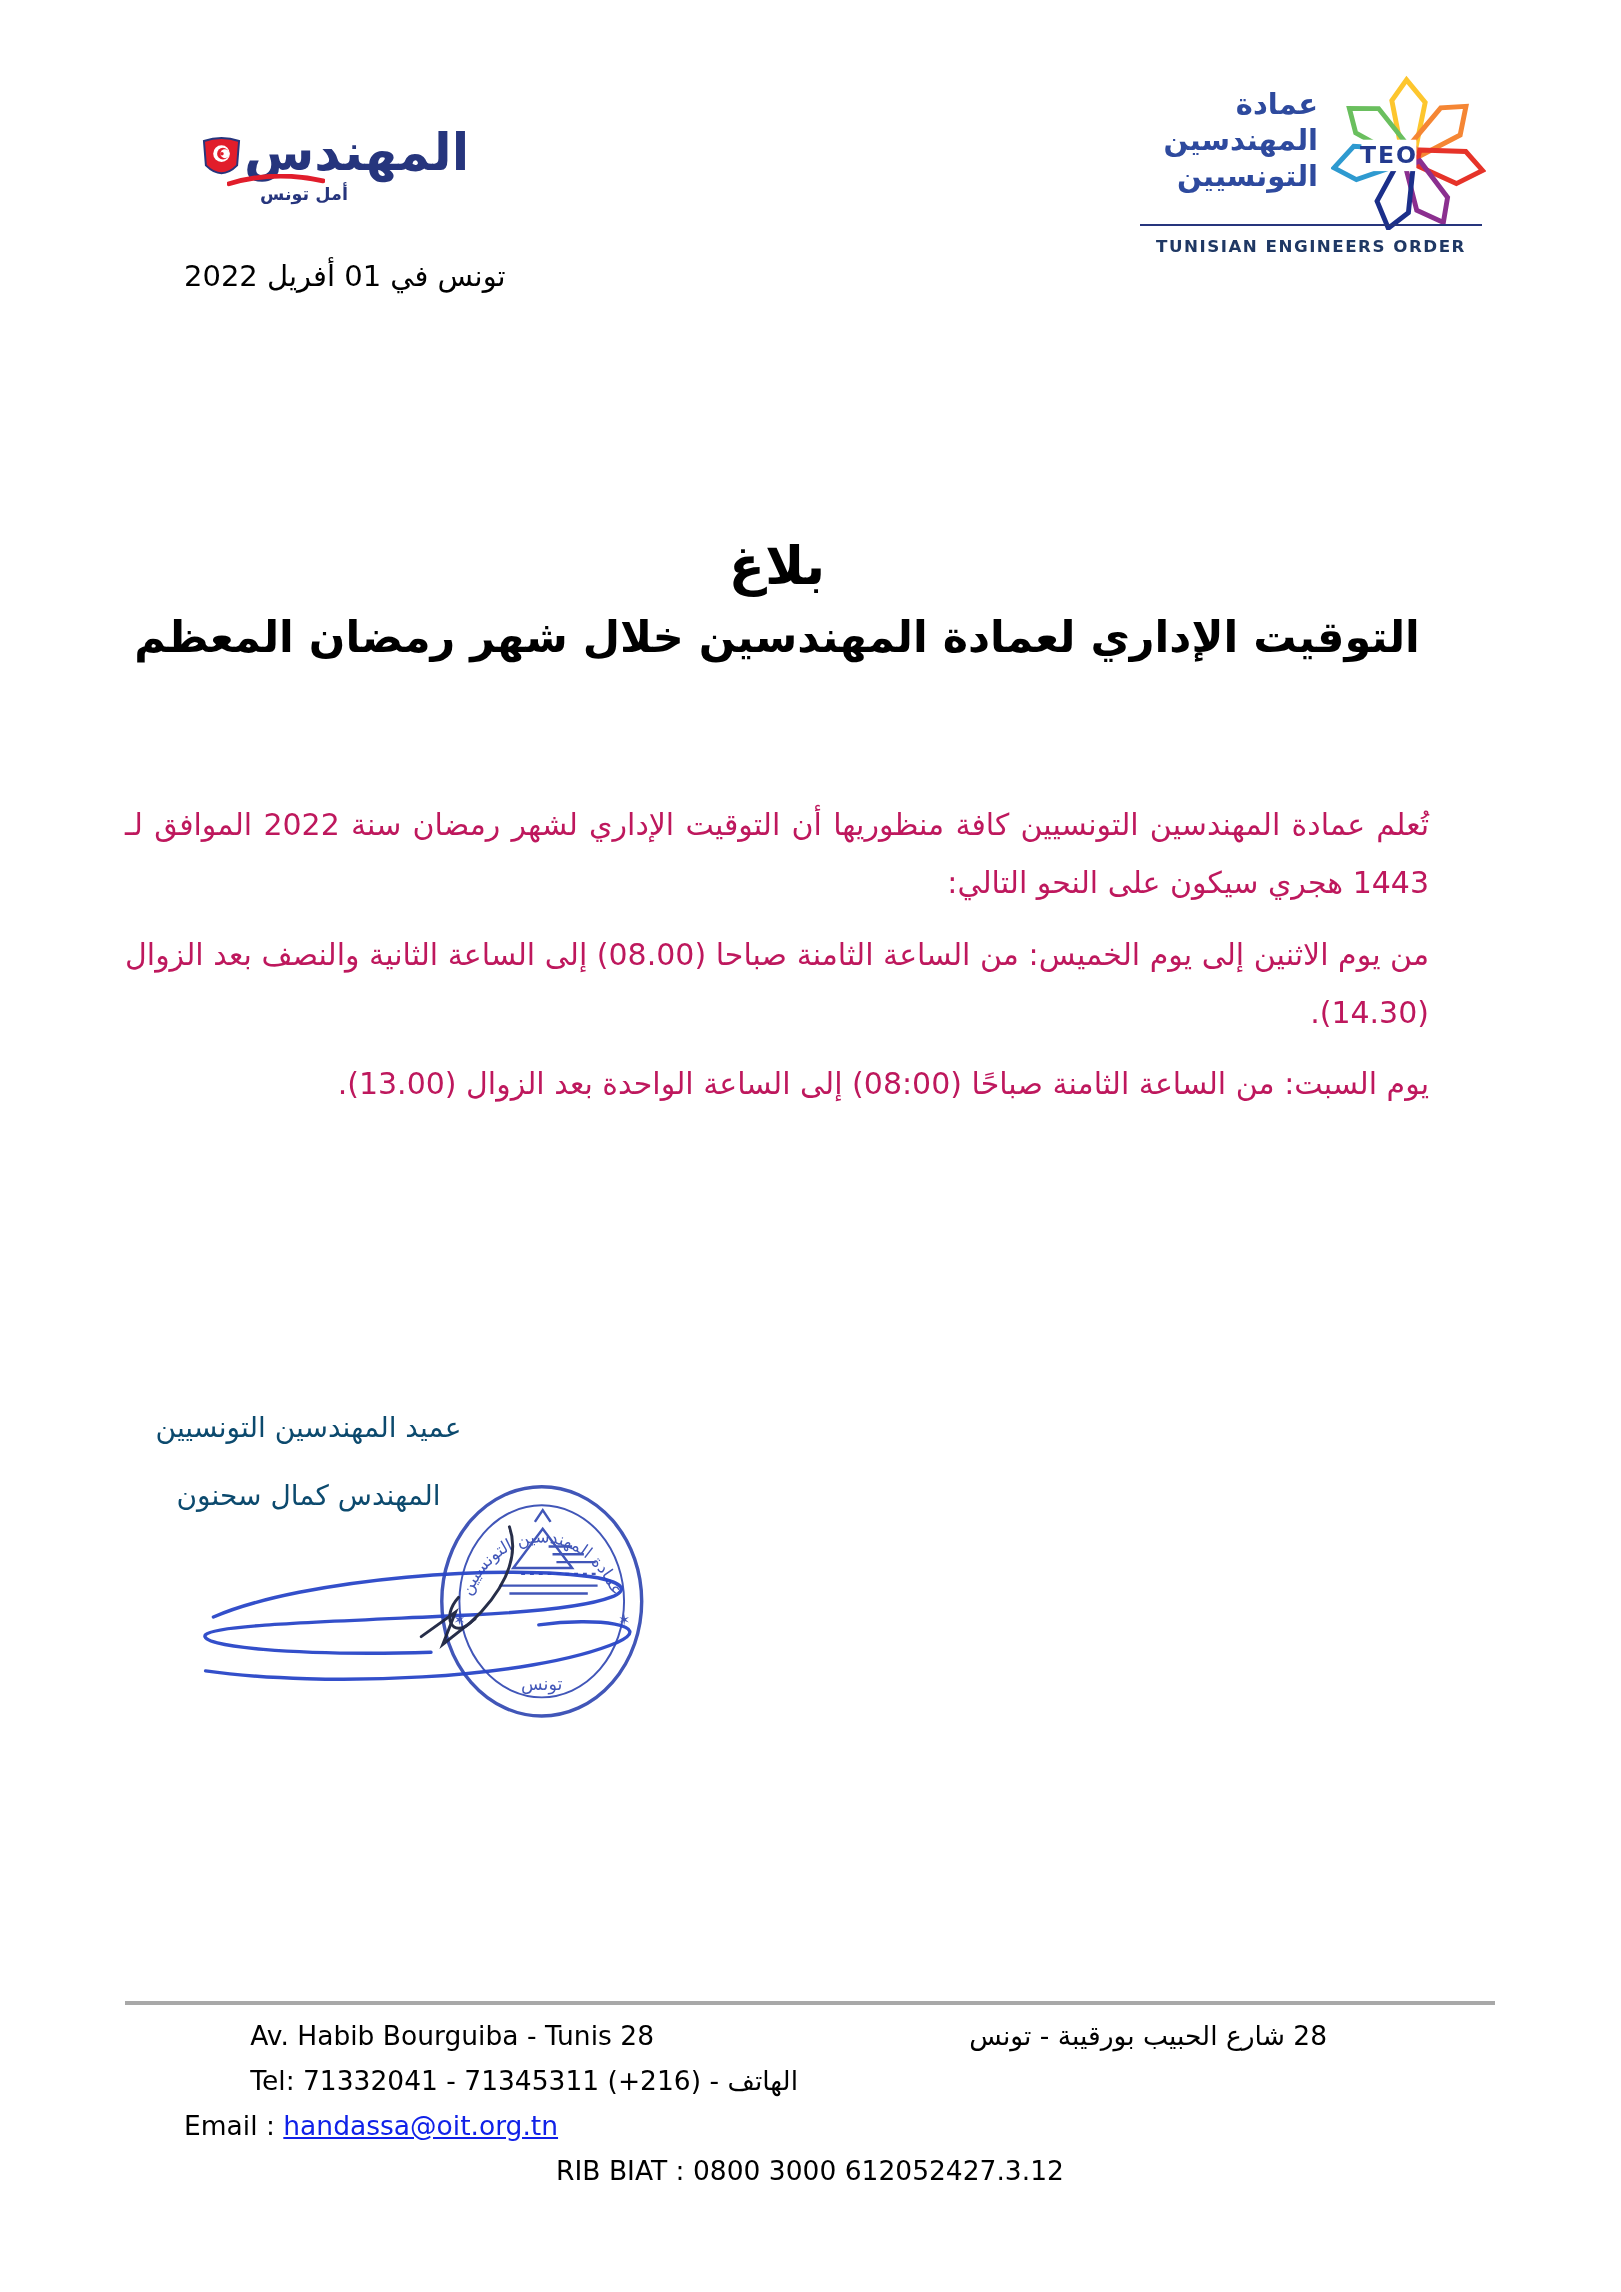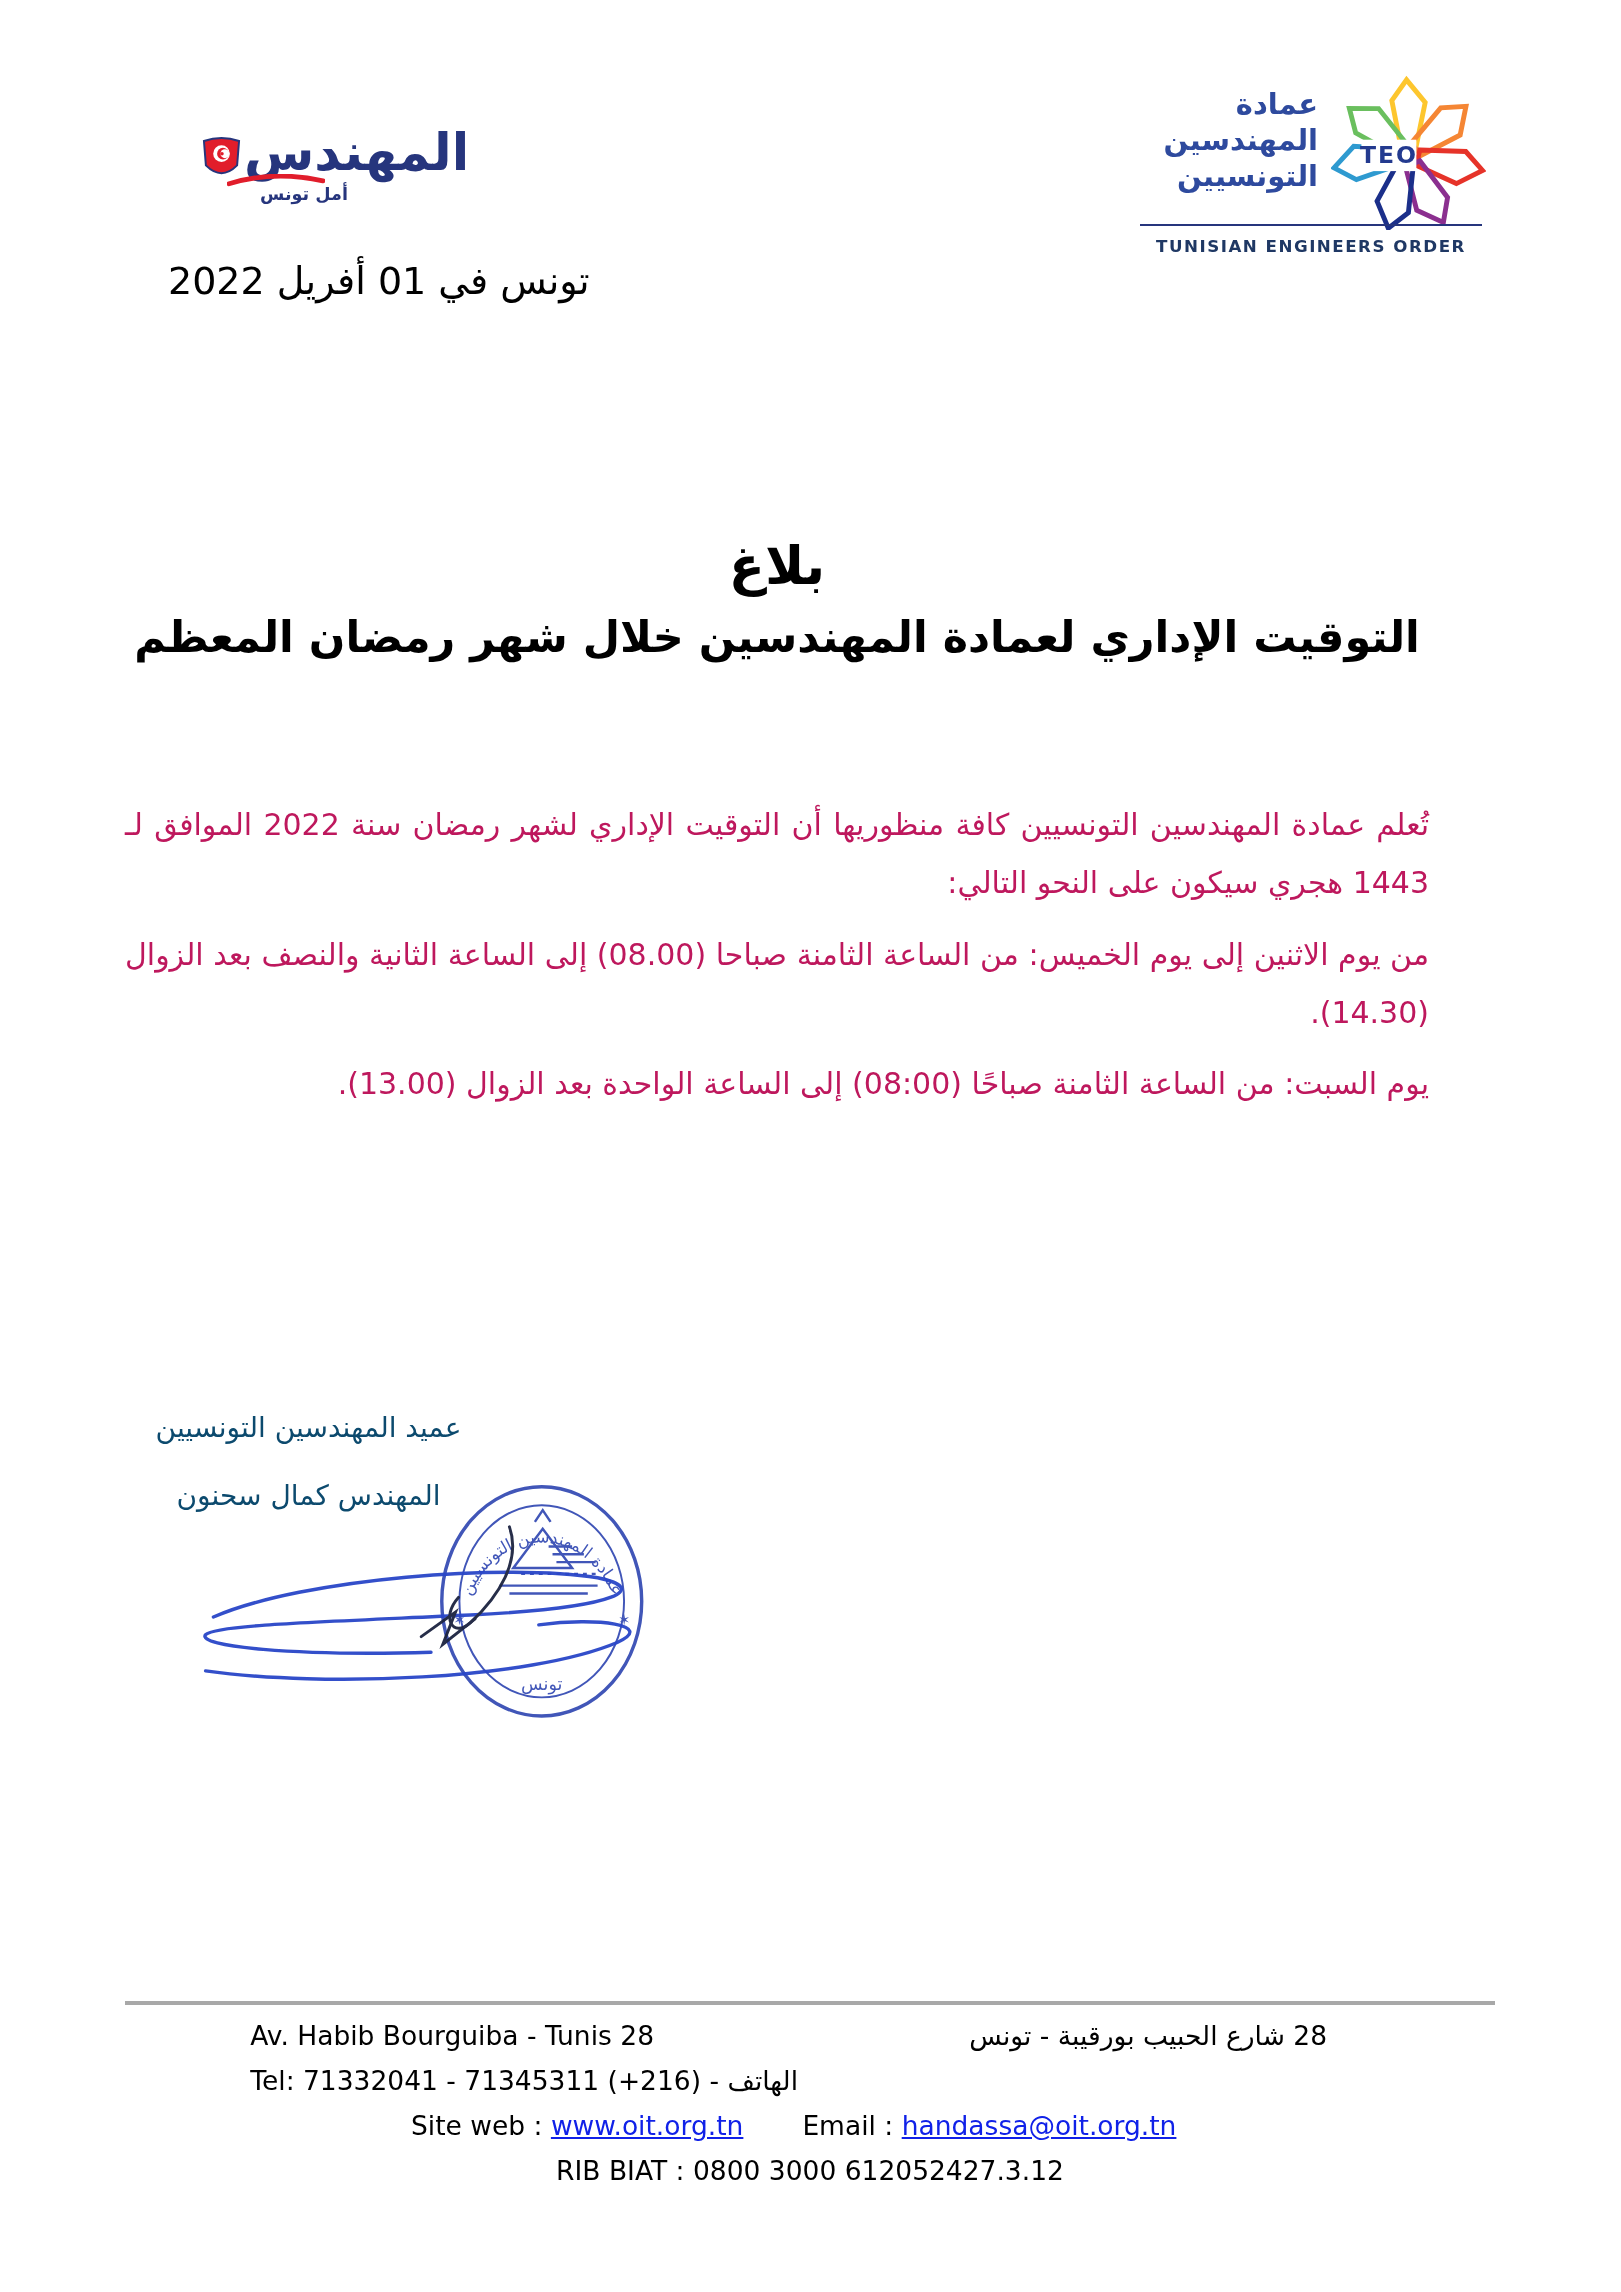--- a/index.html
+++ b/index.html
@@ -38,22 +38,22 @@
     background:#26357d;
   }
   .org-en{
     position:absolute;left:1132px;top:236px;width:358px;
     text-align:center;font-size:16.7px;font-weight:bold;
     letter-spacing:1.5px;color:#1f3864;white-space:nowrap;
     font-family:"DejaVu Sans",sans-serif;
   }
   
   .date-line{
-    position:absolute;left:168px;top:259px;
-    direction:rtl;font-size:38px;color:#000;white-space:nowrap;
+    position:absolute;left:184px;top:259px;
+    direction:rtl;font-size:29px;color:#000;white-space:nowrap;
   }
   
   .heading-wrap{position:absolute;left:125px;top:535px;width:1304px;text-align:center;direction:rtl;}
   .letter-heading{font-size:53px;font-weight:800;color:#000;margin:0;}
   .letter-subject{font-size:43px;font-weight:800;color:#000;margin:15.7px 0 0 0;}
   
   .body-text{
     position:absolute;left:125px;top:796px;width:1304px;
     direction:rtl;font-size:30px;color:#be185d;
   }
@@ -182,21 +182,20 @@
 
   <div class="footer">
     <div class="f-row">
       <div class="f-left">28 Av. Habib Bourguiba - Tunis</div>
       <div class="f-right">28 شارع الحبيب بورقيبة - تونس</div>
     </div>
     <div class="f-row">
       <div class="f-right">الهاتف - Tel: 71332041 - 71345311 (+216)</div>
     </div>
     <div class="f-row f-row-ltr">
-      <div class="f-site"><span>Site web : </span><a class="link">www.oit.org.tn</a></div>
       <div class="f-email"><span>Email : </span><a class="link">handassa@oit.org.tn</a></div>
     </div>
     <div class="f-row f-row-ltr">
       <div class="f-rib">RIB BIAT : 0800 3000 612052427.3.12</div>
     </div>
   </div>
 
 </div>
 
 

